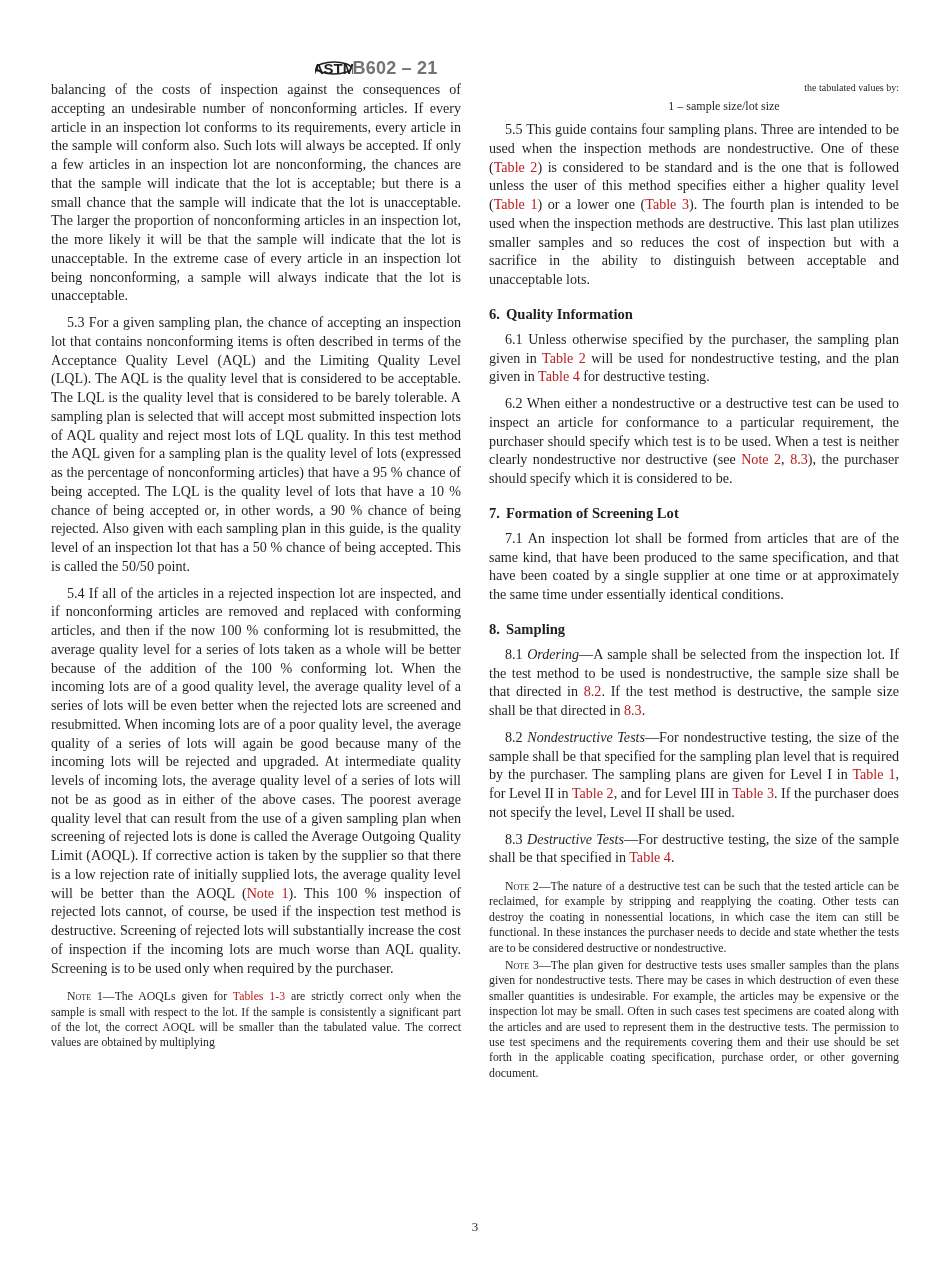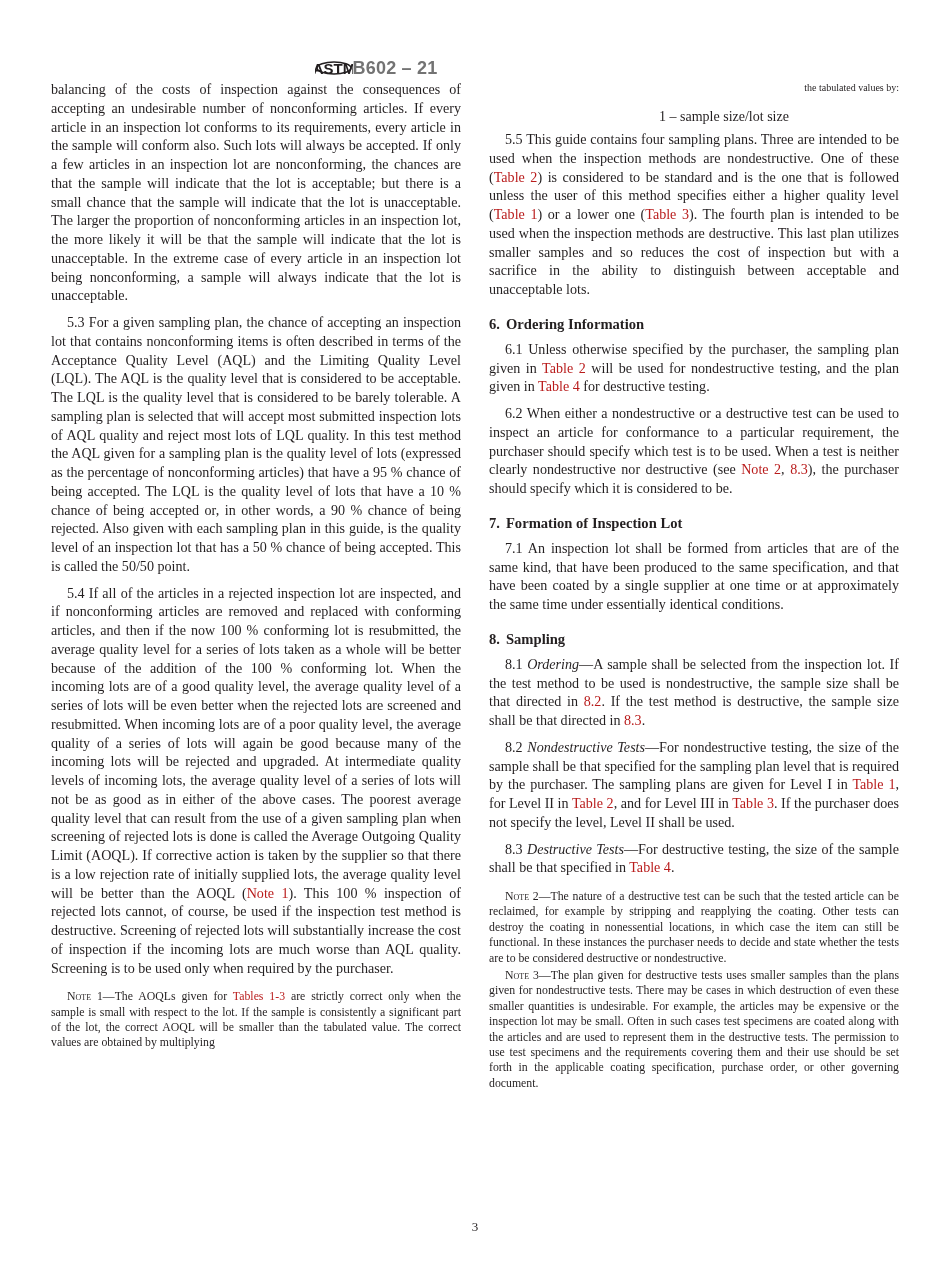--- a/index.html
+++ b/index.html
@@ -13,21 +13,21 @@
   .col.right { left: 489px; }
   p { margin: 0; }
   p.para { text-indent: 16px; margin-top: 8px; }
   p.first { text-indent: 0; margin-top: 0; }
   .link { color: #b91c1c; cursor: pointer; }
   h2 { font-size: 14.6px; font-weight: bold; margin: 16px 0 6px 0; line-height: 19px; }
   h2 .num { margin-right: 6px; }
   .note { font-size: 11.8px; line-height: 15.4px; text-indent: 16px; margin-top: 6px; }
   .note .lbl { font-variant: small-caps; }
   .note.tight { margin-top: 2px; }
-  .formula { text-align: center; font-size: 14px; line-height: 15px; margin: 14px 0 6px 60px; }
+  .formula { text-align: center; font-size: 12px; line-height: 15px; margin: 4px 0 6px 60px; }
   .small { font-size: 10px; line-height: 15px; text-align: right; }
   .page-num { position: absolute; top: 1219px; left: 0; width: 950px; text-align: center; font-size: 13px; }
   em { font-style: italic; }
 </style>
 </head>
 <body>
 
 <div class="header">
   <span class="logo">
     <svg width="38" height="28" viewBox="0 0 38 28">
@@ -47,27 +47,27 @@
 
   <p class="note" style="margin-top:12px"><span class="lbl">Note 1</span><span>—The AOQLs given for </span><span class="link">Tables 1-3</span><span> are strictly correct only when the sample is small with respect to the lot. If the sample is consistently a significant part of the lot, the correct AOQL will be smaller than the tabulated value. The correct values are obtained by multiplying</span></p>
 </div>
 
 <div class="col right">
   <p class="first small">the tabulated values by:</p>
   <p class="formula">1 – sample size/lot size</p>
 
   <p class="para" style="margin-top:4px"><span>5.5 This guide contains four sampling plans. Three are intended to be used when the inspection methods are nondestructive. One of these (</span><span class="link">Table 2</span><span>) is considered to be standard and is the one that is followed unless the user of this method specifies either a higher quality level (</span><span class="link">Table 1</span><span>) or a lower one (</span><span class="link">Table 3</span><span>). The fourth plan is intended to be used when the inspection methods are destructive. This last plan utilizes smaller samples and so reduces the cost of inspection but with a sacrifice in the ability to distinguish between acceptable and unacceptable lots.</span></p>
 
-  <h2><span class="num">6.</span><span>Ordering Information</span></h2>
+  <h2><span class="num">6.</span><span>Quality Information</span></h2>
 
   <p class="para" style="margin-top:0"><span>6.1 Unless otherwise specified by the purchaser, the sampling plan given in </span><span class="link">Table 2</span><span> will be used for nondestructive testing, and the plan given in </span><span class="link">Table 4</span><span> for destructive testing.</span></p>
 
   <p class="para"><span>6.2 When either a nondestructive or a destructive test can be used to inspect an article for conformance to a particular requirement, the purchaser should specify which test is to be used. When a test is neither clearly nondestructive nor destructive (see </span><span class="link">Note 2</span><span>, </span><span class="link">8.3</span><span>), the purchaser should specify which it is considered to be.</span></p>
 
-  <h2><span class="num">7.</span><span>Formation of Inspection Lot</span></h2>
+  <h2><span class="num">7.</span><span>Formation of Screening Lot</span></h2>
 
   <p class="para" style="margin-top:0">7.1 An inspection lot shall be formed from articles that are of the same kind, that have been produced to the same specification, and that have been coated by a single supplier at one time or at approximately the same time under essentially identical conditions.</p>
 
   <h2><span class="num">8.</span><span>Sampling</span></h2>
 
   <p class="para" style="margin-top:0"><span>8.1 </span><em>Ordering</em><span>—A sample shall be selected from the inspection lot. If the test method to be used is nondestructive, the sample size shall be that directed in </span><span class="link">8.2</span><span>. If the test method is destructive, the sample size shall be that directed in </span><span class="link">8.3</span><span>.</span></p>
 
   <p class="para"><span>8.2 </span><em>Nondestructive Tests</em><span>—For nondestructive testing, the size of the sample shall be that specified for the sampling plan level that is required by the purchaser. The sampling plans are given for Level I in </span><span class="link">Table 1</span><span>, for Level II in </span><span class="link">Table 2</span><span>, and for Level III in </span><span class="link">Table 3</span><span>. If the purchaser does not specify the level, Level II shall be used.</span></p>
 
   <p class="para"><span>8.3 </span><em>Destructive Tests</em><span>—For destructive testing, the size of the sample shall be that specified in </span><span class="link">Table 4</span><span>.</span></p>

